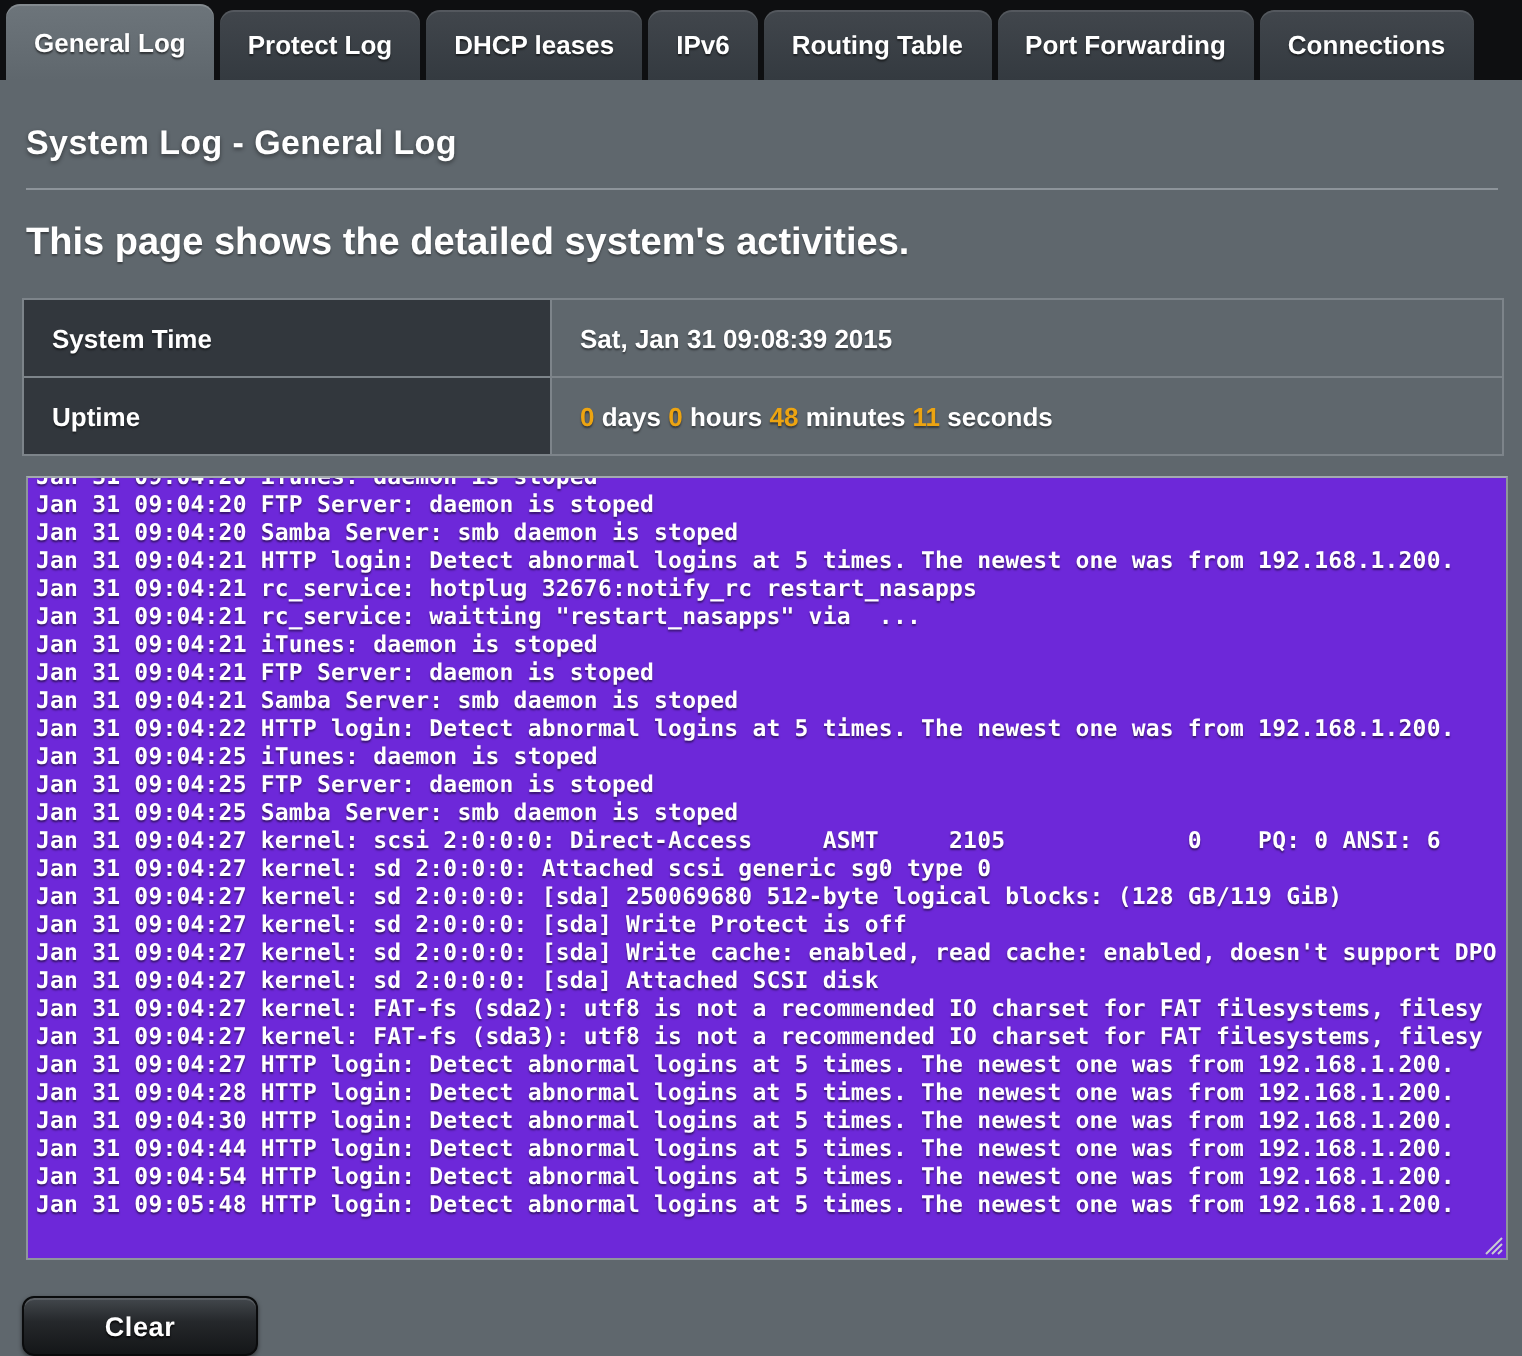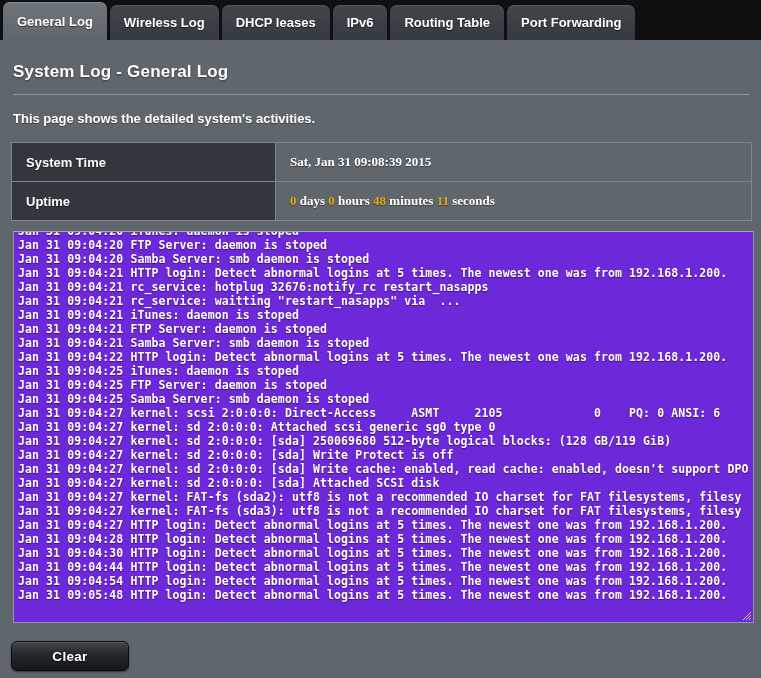--- a/index.html
+++ b/index.html
@@ -65,21 +65,21 @@
     padding: 22px 2px 12px 2px;
     text-shadow: 0 1px 2px rgba(0,0,0,0.45);
     letter-spacing: 0.2px;
   }
   .title-rule {
     height: 1px;
     background: #8d949a;
     margin: 0 2px 0 2px;
   }
   .page-desc {
-    font-size: 13px;
+    font-size: 19px;
     font-weight: bold;
     color: #ffffff;
     padding: 16px 2px 16px 2px;
     text-shadow: 0 1px 1px rgba(0,0,0,0.4);
   }
 
   
   .info-table {
     width: 741px;
     border-collapse: collapse;
@@ -97,21 +97,20 @@
     margin-top: 22px;
   }
   .info-label {
     width: 264px;
     background: #32373d;
     color: #ffffff;
   }
   .info-value {
     background: #5f676d;
     color: #ffffff;
-    font-family: Liberation Serif, serif;
   }
   .uptime-num { color: #eda411; }
 
   
   .log-wrap {
     position: relative;
     width: 741px;
     height: 392px;
     margin: 0 0 0 2px;
   }
@@ -173,33 +172,36 @@
   }
 </style>
 </head>
 <body>
 
 <div class="tabbar">
   <div class="tab active">
     <span>General Log</span>
   </div>
   <div class="tab">
-    <span>Wireless Log</span>
+    <span>Protect Log</span>
   </div>
   <div class="tab">
     <span>DHCP leases</span>
   </div>
   <div class="tab">
     <span>IPv6</span>
   </div>
   <div class="tab">
     <span>Routing Table</span>
   </div>
   <div class="tab">
     <span>Port Forwarding</span>
+  </div>
+  <div class="tab">
+    <span>Connections</span>
   </div>
 </div>
 
 <div class="page">
 
   <div class="page-title">System Log - General Log</div>
   <div class="title-rule"></div>
   <div class="page-desc">This page shows the detailed system's activities.</div>
 
   <table class="info-table">

